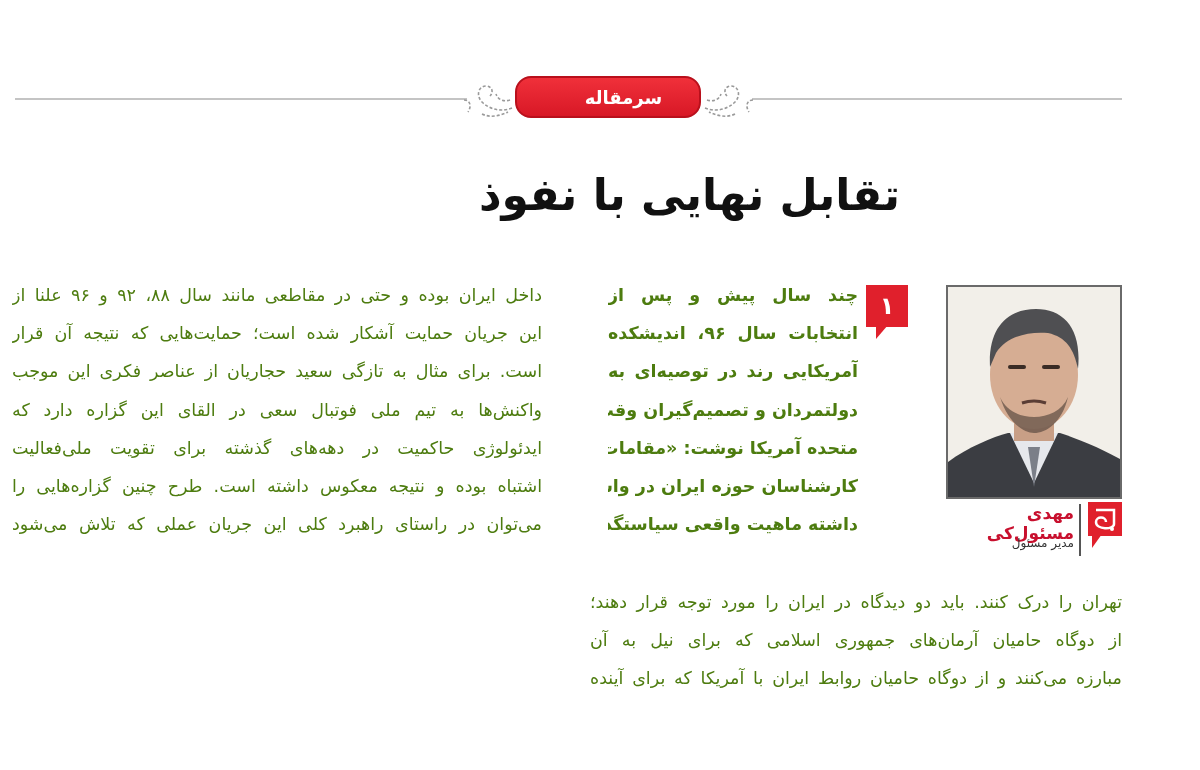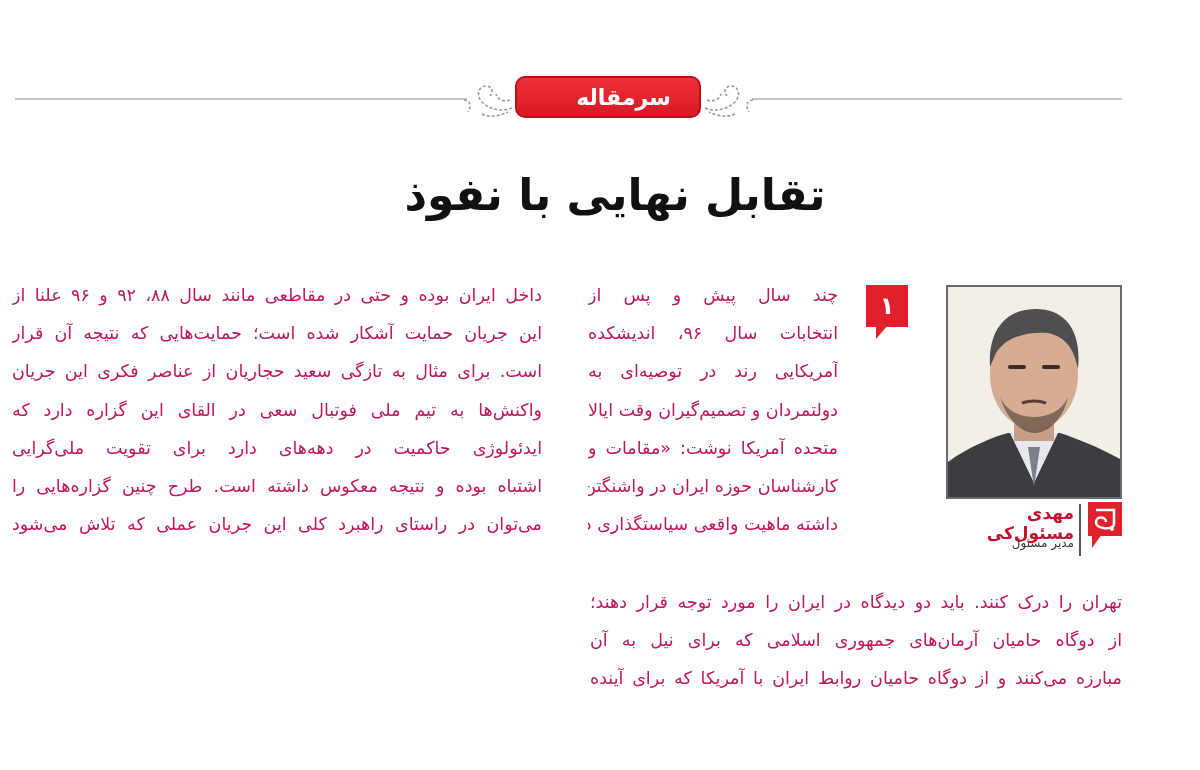--- a/index.html
+++ b/index.html
@@ -10,42 +10,42 @@
     .rule.left { left: 15px; width: 452px; }
     .rule.right { left: 752px; width: 370px; }
 
     .ornament { position: absolute; top: 78px; width: 52px; height: 42px; }
     .ornament.left { left: 462px; }
     .ornament.right { left: 703px; }
 
     .kicker {
       position: absolute; left: 515px; top: 76px; width: 186px; height: 42px;
       background: linear-gradient(#f0303a, #d81826);
-      border: 2px solid #b9101c; border-radius: 10px;
-      color: #ffffff; font-weight: bold; font-size: 22px;
+      border: 2px solid #b9101c; border-radius: 16px;
+      color: #ffffff; font-weight: bold; font-size: 18px;
       display: flex; align-items: center; justify-content: center;
       direction: rtl;
       padding-left: 31px;
     }
 
     .headline {
-      position: absolute; left: 315px; top: 160px; width: 600px; height: 70px;
-      text-align: center; direction: rtl;
+      position: absolute; left: 300px; top: 160px; width: 600px; height: 70px;
+      text-align: right; direction: rtl;
       font-family: "DejaVu Sans", sans-serif; font-weight: bold; font-size: 44px;
       color: #111111; line-height: 70px; letter-spacing: -1px;
     }
 
     .col {
       position: absolute; direction: rtl; text-align: justify;
-      font-size: 17.5px; line-height: 38.2px; color: #be185d;
+      font-size: 17.5px; line-height: 38.2px; color: #4d7c0f;
     }
     .col .line { display: block; height: 38.2px; white-space: nowrap; overflow: hidden; text-align-last: justify; }
 
     .col-left { left: 12px; top: 276px; width: 530px; }
-    .col-right-top { left: 588px; top: 276px; width: 250px; }
+    .col-right-top { left: 608px; top: 276px; width: 250px; font-weight: bold; }
     .col-right-bottom { left: 590px; top: 583px; width: 532px; }
 
     .marker {
       position: absolute; left: 866px; top: 285px; width: 42px; height: 42px;
       background: #e0202c; color: #fff; font-weight: bold; font-size: 24px;
       display: flex; align-items: center; justify-content: center;
     }
     .marker::after {
       content: ""; position: absolute; left: 10px; top: 40px;
       border-left: 0 solid transparent; border-right: 12px solid transparent;
@@ -98,23 +98,23 @@
   </g>
 </svg>
 
 <div class="kicker">سرمقاله</div>
 
 <h1 class="headline">تقابل نهایی با نفوذ</h1>
 
 <div class="col col-left">
   <span class="line">داخل ایران بوده و حتی در مقاطعی مانند سال ۸۸، ۹۲ و ۹۶ علنا از</span>
   <span class="line">این جریان حمایت آشکار شده است؛ حمایت‌هایی که نتیجه آن قرار</span>
-  <span class="line">است. برای مثال به تازگی سعید حجاریان از عناصر فکری این جریان</span>
+  <span class="line">است. برای مثال به تازگی سعید حجاریان از عناصر فکری این موجب</span>
   <span class="line">واکنش‌ها به تیم ملی فوتبال سعی در القای این گزاره دارد که</span>
-  <span class="line">ایدئولوژی حاکمیت در دهه‌های دارد برای تقویت ملی‌گرایی</span>
+  <span class="line">ایدئولوژی حاکمیت در دهه‌های گذشته برای تقویت ملی‌فعالیت</span>
   <span class="line">اشتباه بوده و نتیجه معکوس داشته است. طرح چنین گزاره‌هایی را</span>
   <span class="line">می‌توان در راستای راهبرد کلی این جریان عملی که تلاش می‌شود</span>
 </div>
 
 <div class="col col-right-top">
   <span class="line">چند سال پیش و پس از</span>
   <span class="line">انتخابات سال ۹۶، اندیشکده</span>
   <span class="line">آمریکایی رند در توصیه‌ای به</span>
   <span class="line">دولتمردان و تصمیم‌گیران وقت ایالات</span>
   <span class="line">متحده آمریکا نوشت: «مقامات و</span>

